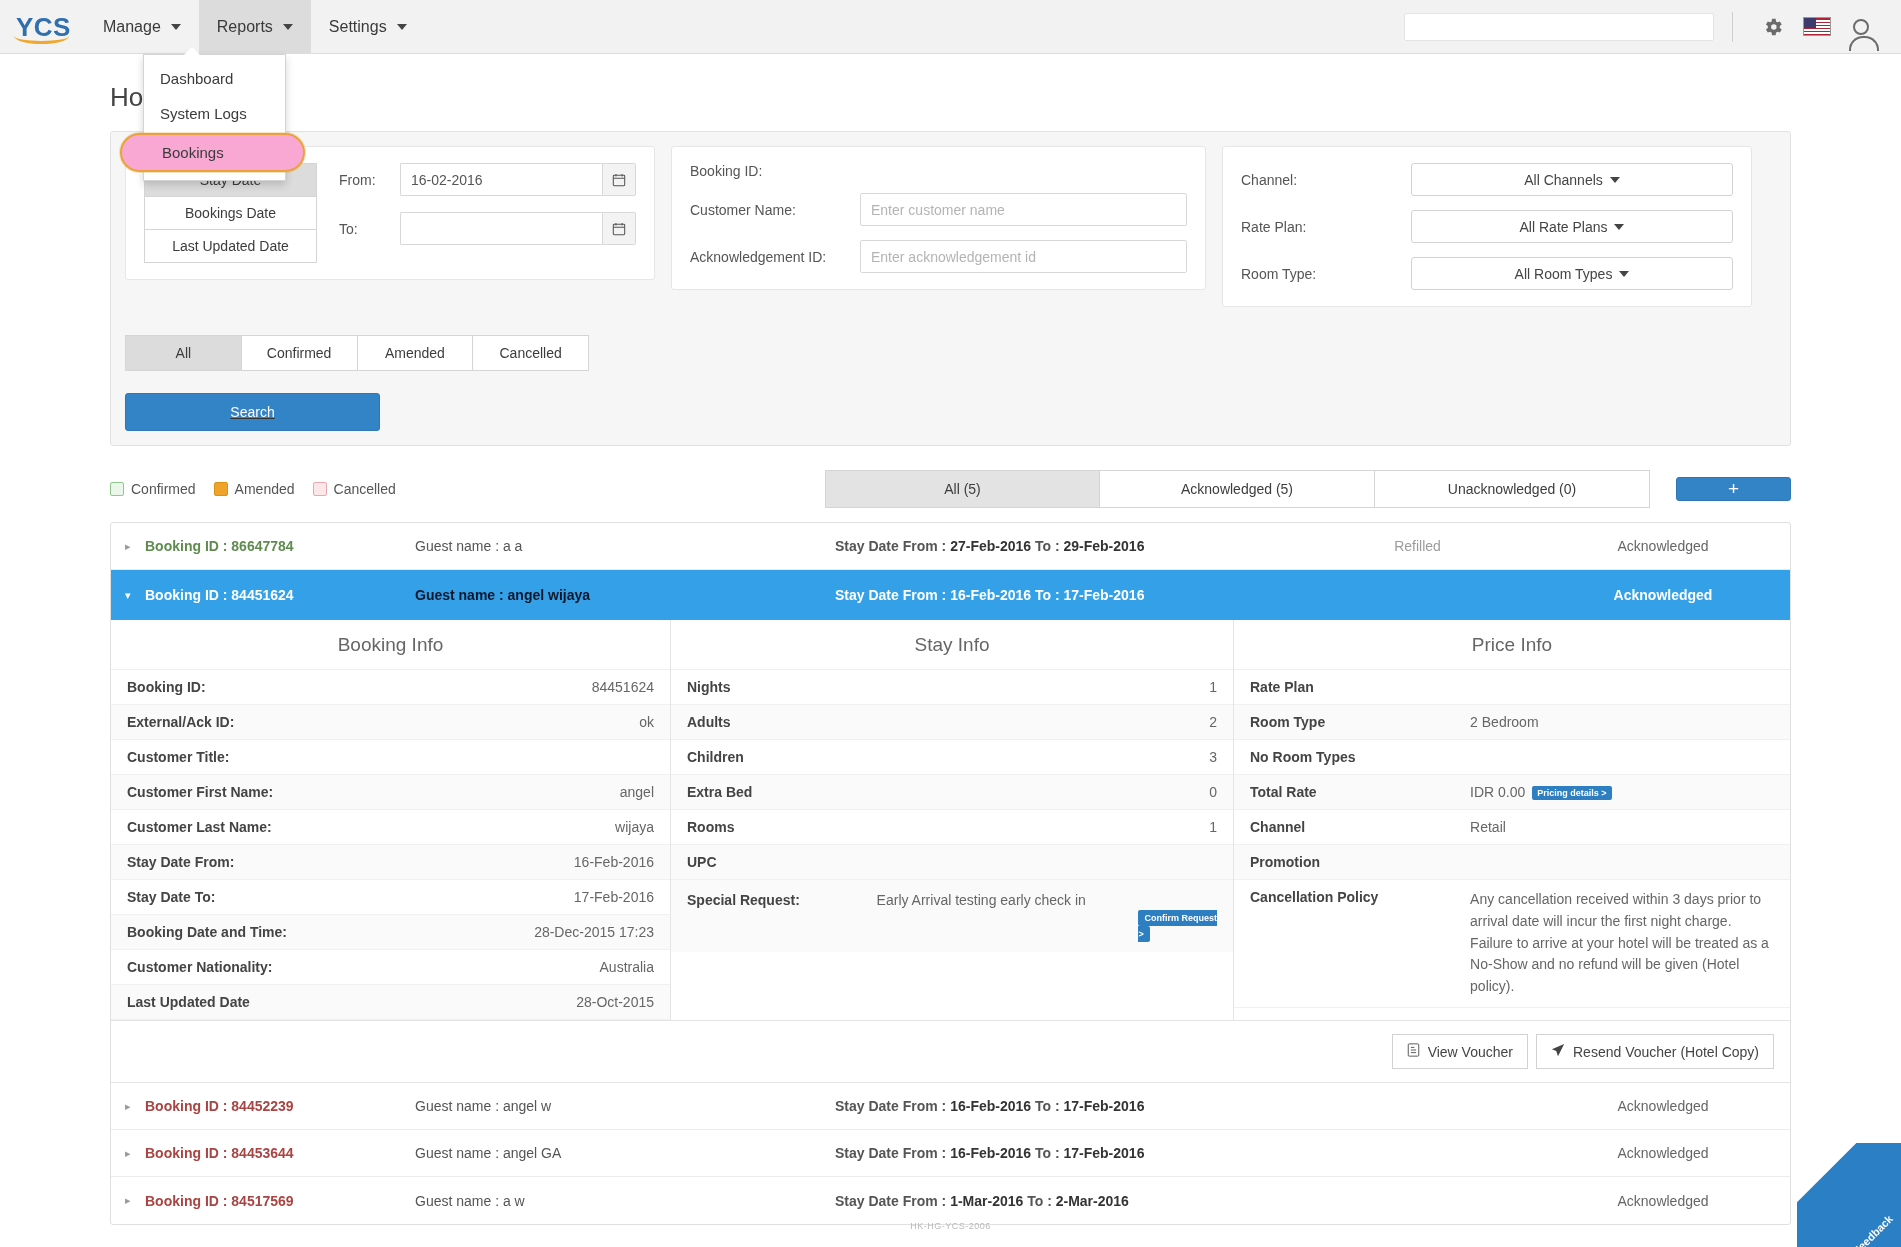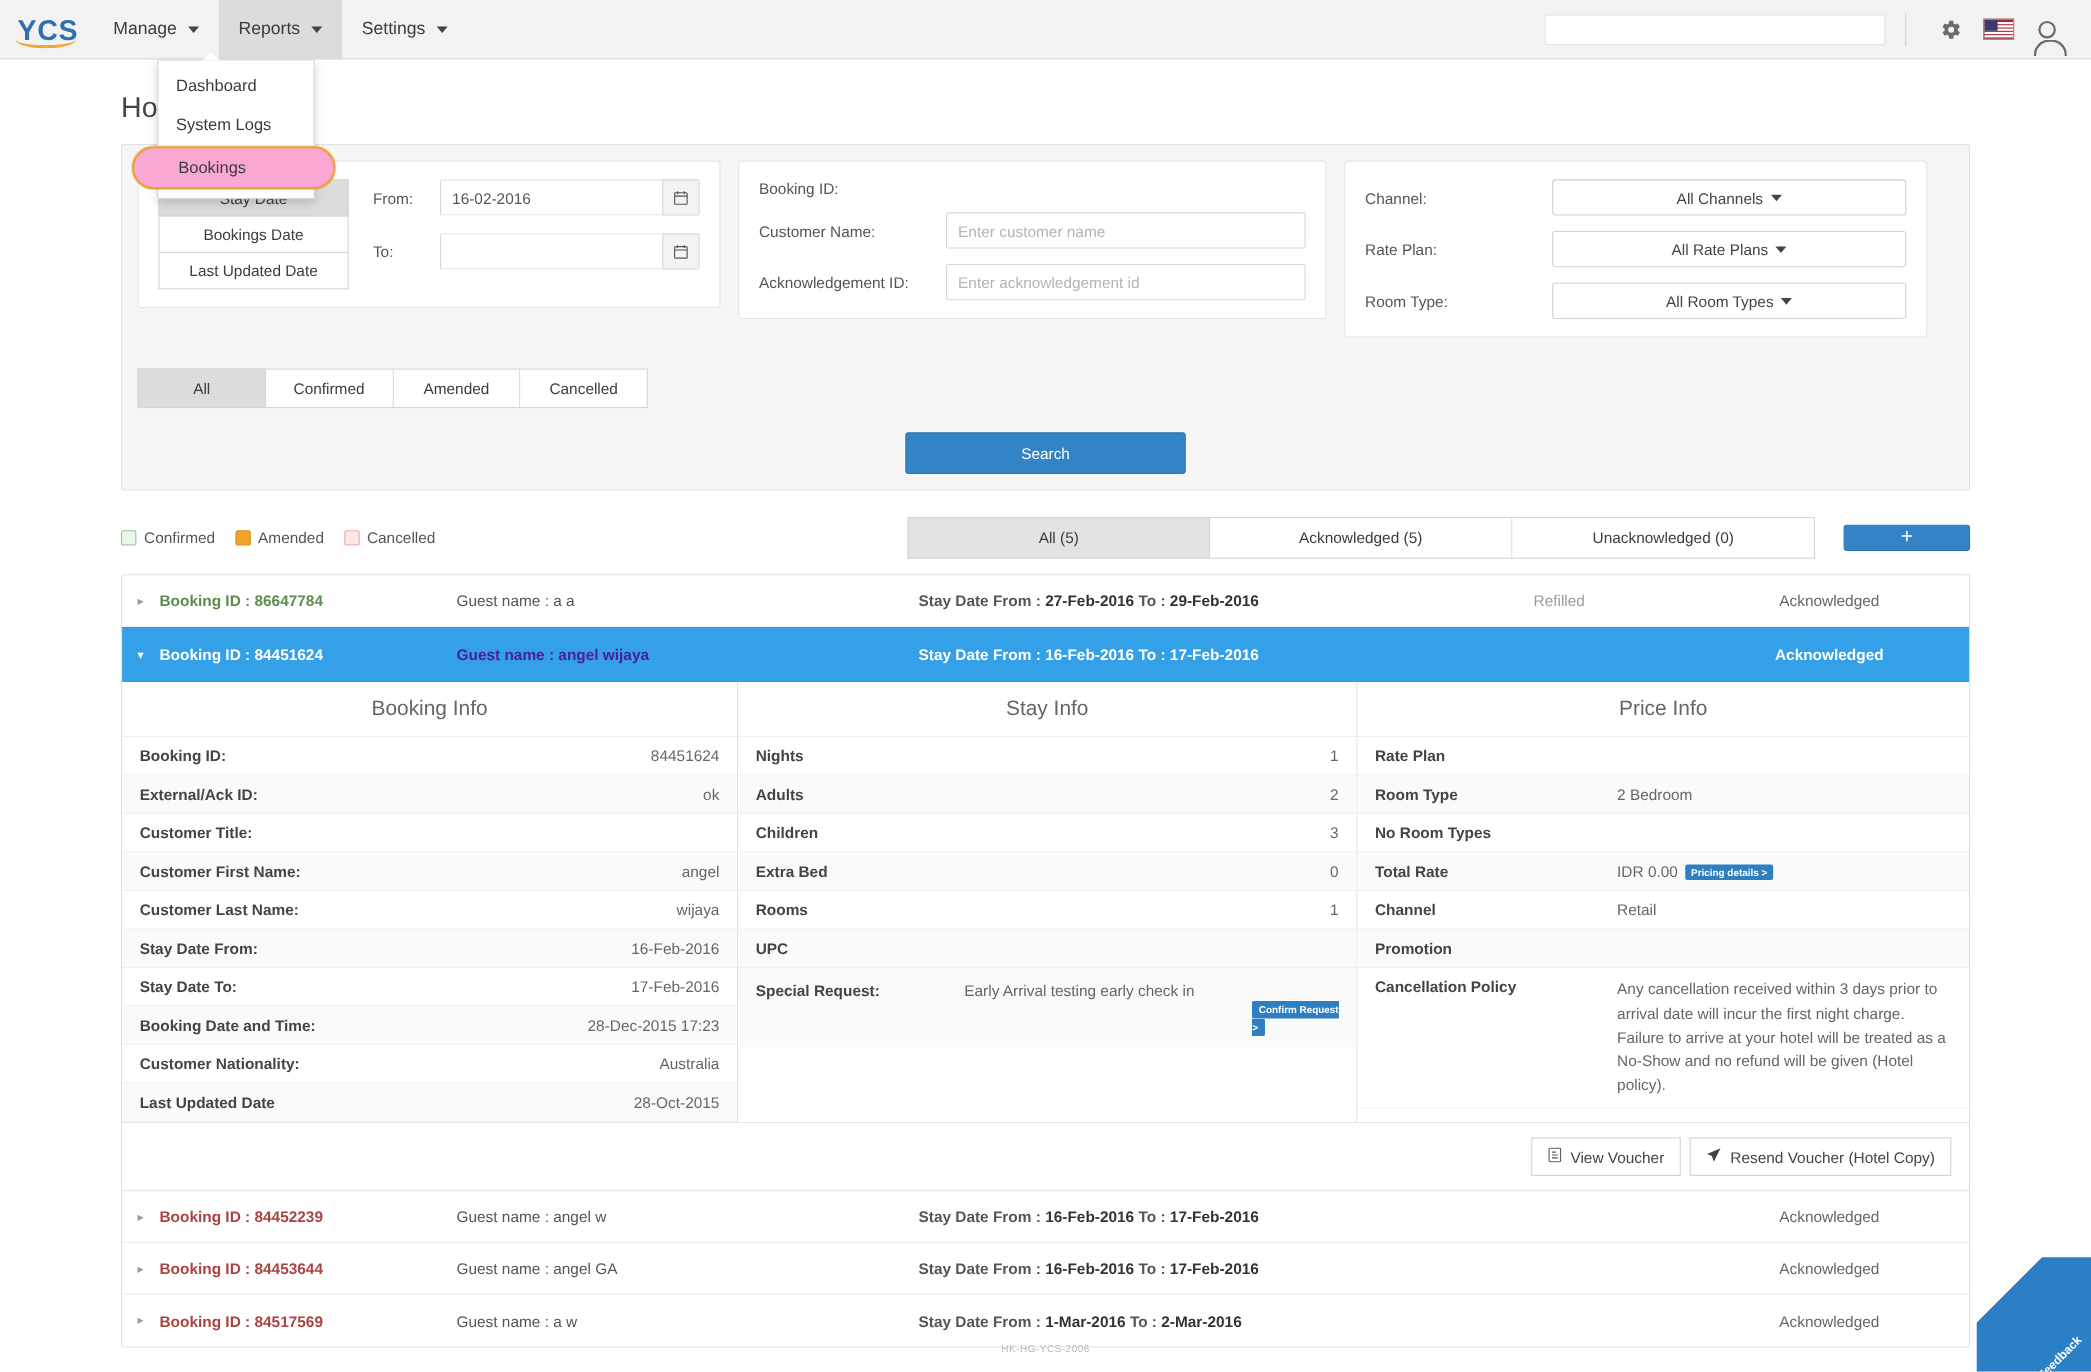--- a/index.html
+++ b/index.html
@@ -120,21 +120,21 @@
     display:flex; align-items:center; justify-content:center; gap:7px; font-size:14px; color:#444;
     cursor:pointer;
   }
   .status-tabs{ display:flex; margin-top:28px; width:464px; }
   .st-tab{
     flex:1; text-align:center; padding:9px 0; border:1px solid #d5d5d5; border-left:none;
     font-size:14px; color:#3c3c3c; background:#fff; cursor:pointer;
   }
   .st-tab:first-child{ border-left:1px solid #d5d5d5; }
   .st-tab.sel{ background:#dcdcdc; }
-  .search-row{ display:flex; justify-content:center; margin-top:22px; }
+  .search-row{ display:flex; justify-content:flex-start; margin-top:22px;text-decoration:underline; }
   .search-btn{
     width:255px; padding:10px 0; background:#3383c7; border:1px solid #2e76b4; border-radius:3px;
     color:#fff; font-size:14px; text-align:center; cursor:pointer;
   }
 
   
   .mid-row{ display:flex; align-items:center; margin-top:24px; }
   .legend{ display:flex; gap:18px; align-items:center; }
   .lg{ display:flex; align-items:center; gap:7px; font-size:14px; color:#555; }
   .sw{ width:14px; height:14px; border-radius:2px; }
@@ -160,21 +160,21 @@
     display:flex; align-items:center; height:47px; padding:0 14px;
     border-bottom:1px solid #ececec; font-size:14px; cursor:pointer;
   }
   .brow.sel{ background:#34a0e8; color:#fff; border-bottom:none; height:50px; }
   .chev{ width:20px; color:#9a9a9a; font-size:11px; }
   .brow.sel .chev{ color:#fff; }
   .c-id{ width:270px; color:#5e8c4e; font-weight:bold; }
   .c-id.cancelled{ color:#a94442; }
   .brow.sel .c-id{ color:#fff; }
   .c-guest{ width:420px; color:#555; }
-  .brow.sel .c-guest{ color:#4c1d95; font-weight:bold; }
+  .brow.sel .c-guest{ color:#0f172a; font-weight:bold; }
   .c-stay{ width:450px; color:#555;font-weight:bold; }
   .c-stay b{ color:#333; }
   .brow.sel .c-stay, .brow.sel .c-stay b{ color:#fff; }
   .c-refill{ width:265px; text-align:center; color:#9c9c9c; }
   .c-ack{ flex:1; text-align:center; color:#666; }
   .brow.sel .c-ack{ color:#fff; font-weight:bold; }
 
   
   .detail{ display:flex; border-bottom:1px solid #e4e4e4; }
   .dcol{ border-right:1px solid #e4e4e4; }

